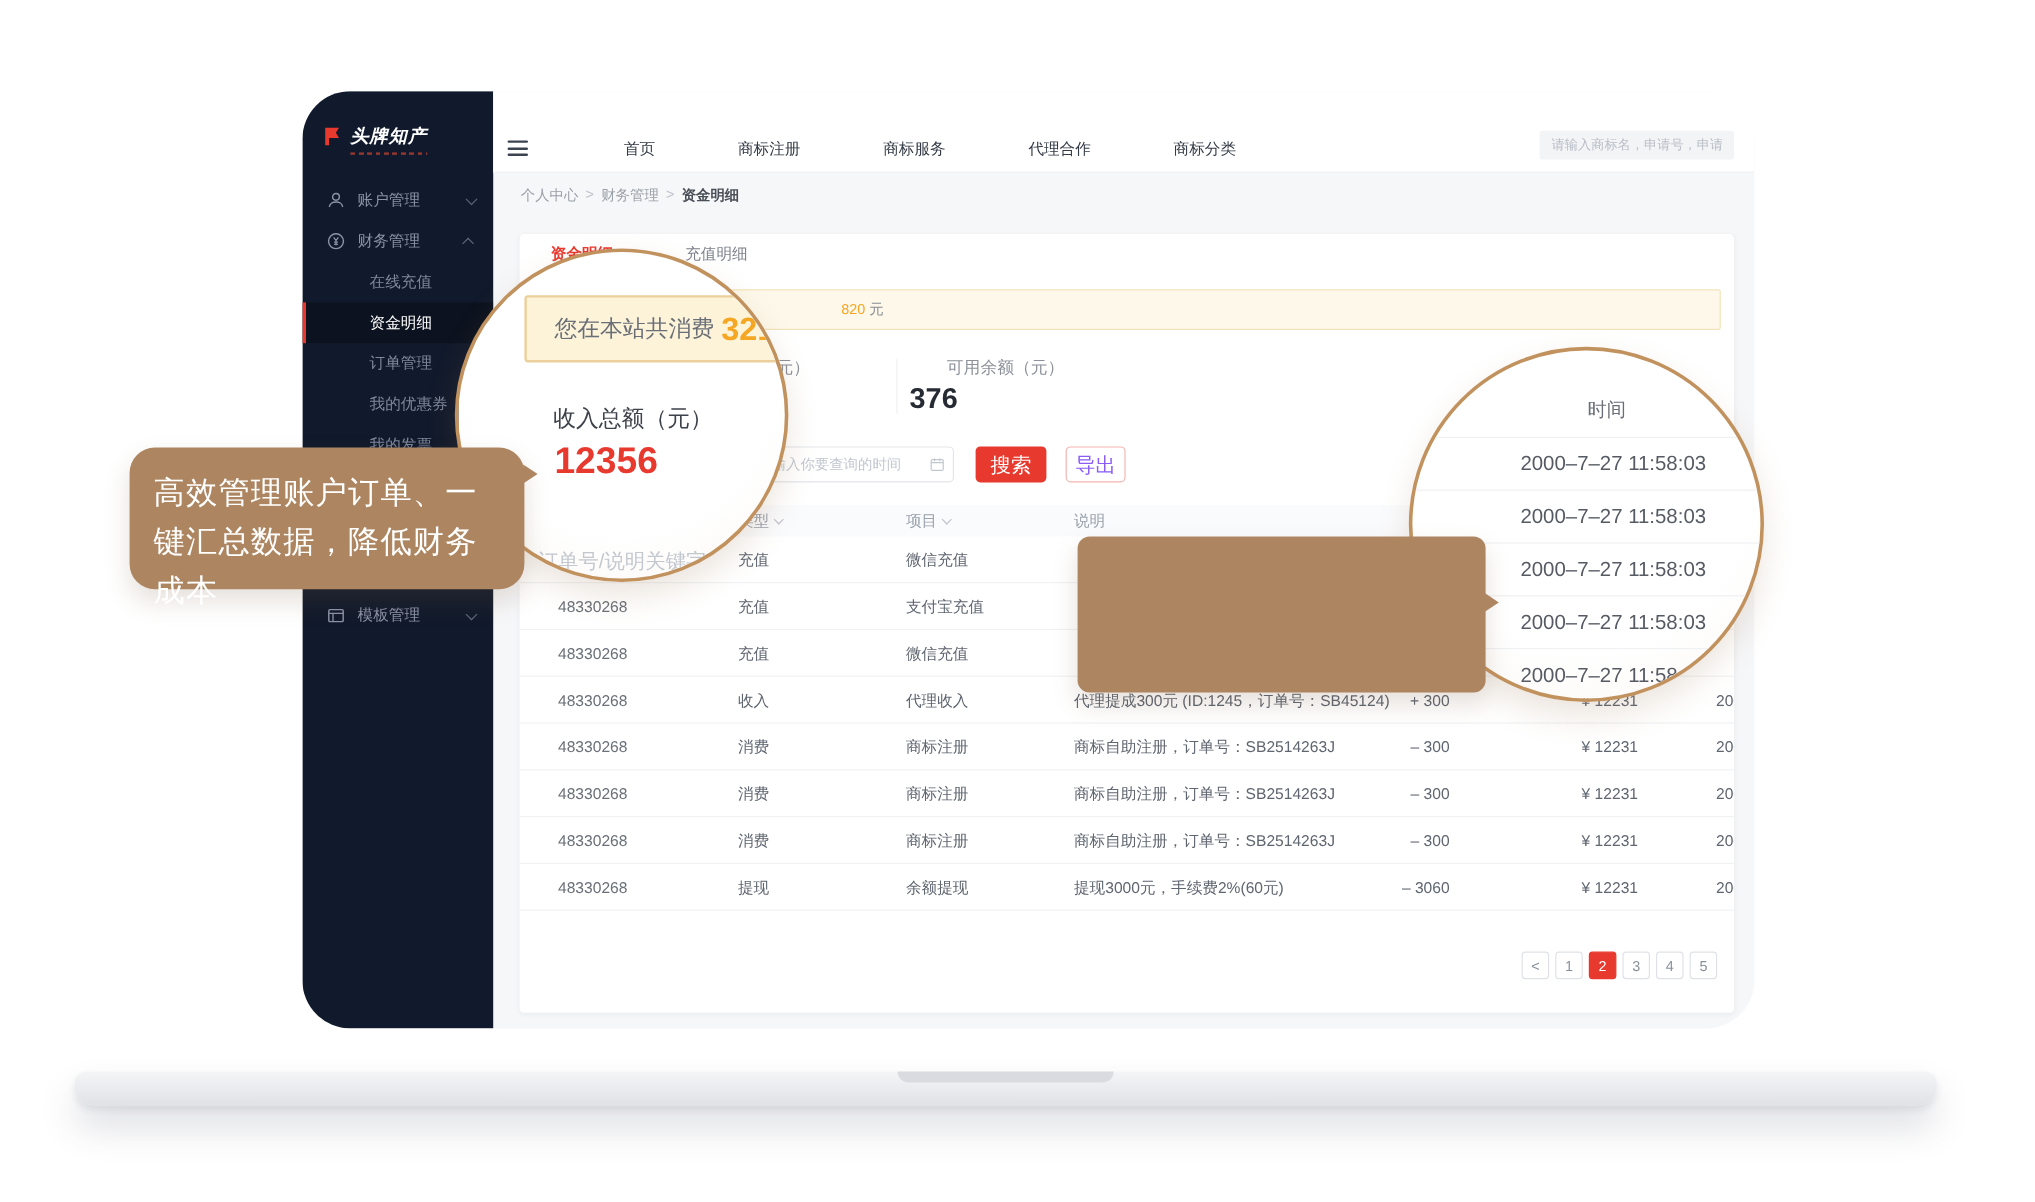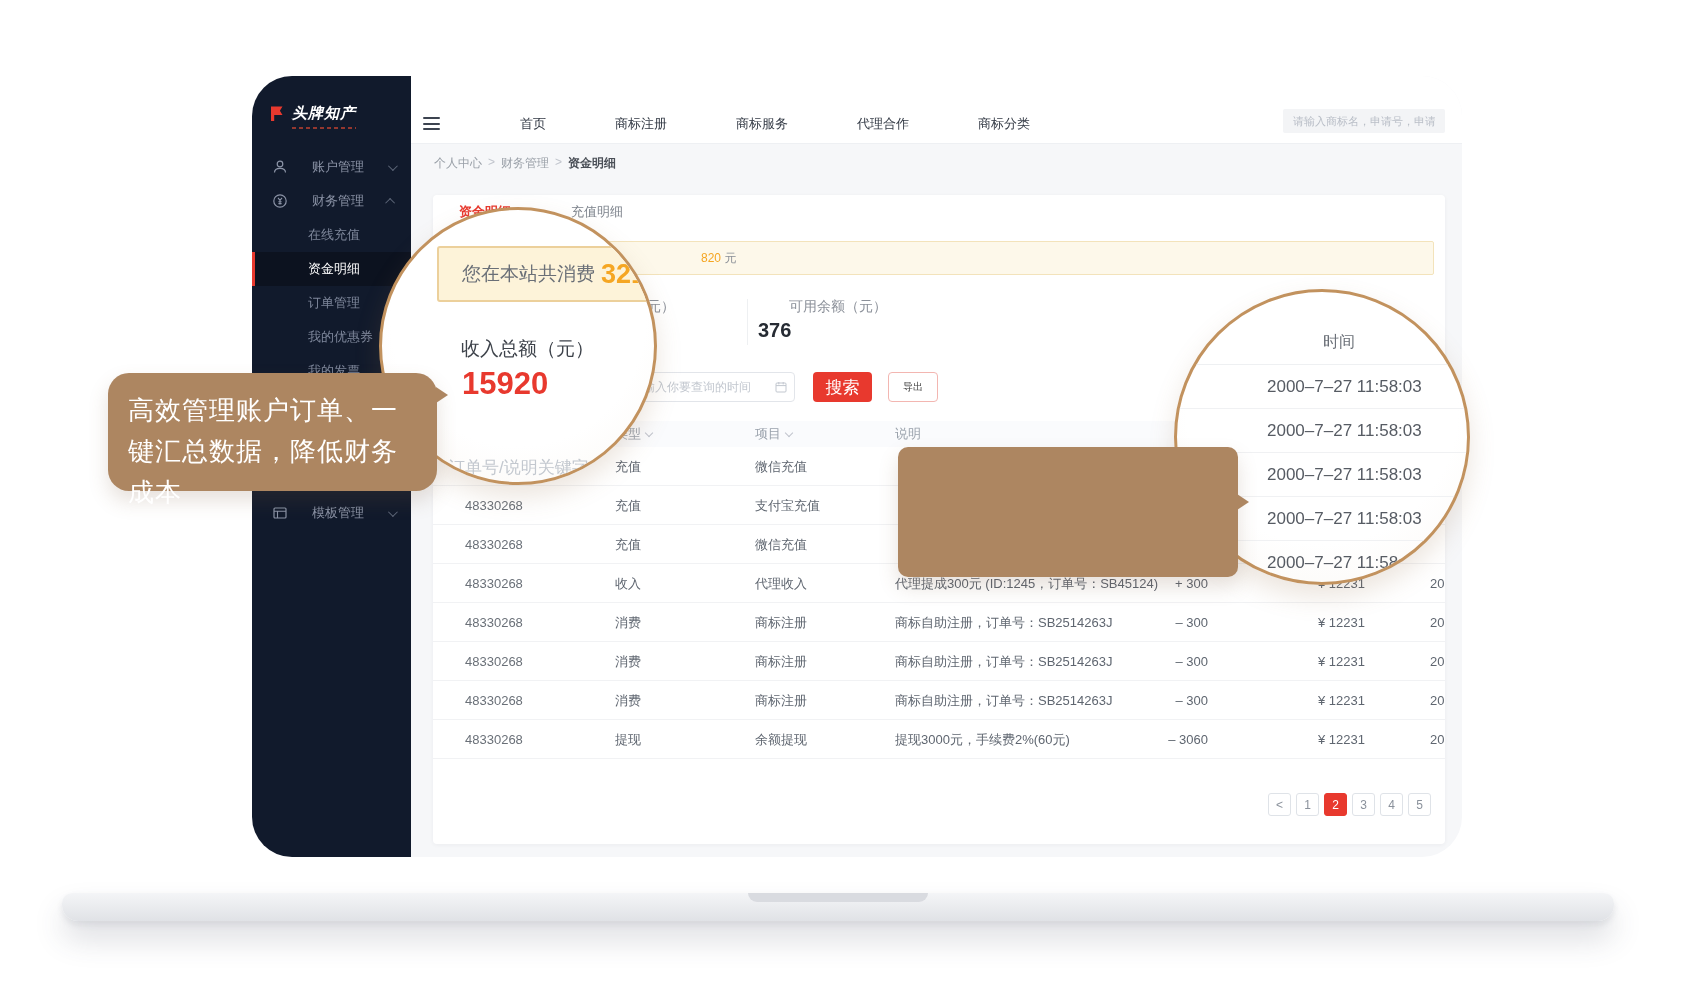--- a/index.html
+++ b/index.html
@@ -19,21 +19,21 @@
   
   .sidebar { position:absolute; left:0; top:0; width:159px; height:100%; background:#111a2c; }
   .logo { position:absolute; left:16px; top:28px; width:130px; }
   .logo-row { display:flex; align-items:center; gap:6px; }
   .logo-title { color:#fff; font-size:15px; font-weight:bold; font-style:italic; letter-spacing:1px; }
   .logo-dashes { margin:4px 0 0 24px; width:64px; height:2px;
                  background:repeating-linear-gradient(90deg,#93372f 0 4px,transparent 4px 7px); }
   .side-nav { position:absolute; left:0; top:74px; width:100%; }
   .side-item { position:relative; height:34px; display:flex; align-items:center; gap:10px;
                padding:0 16px 0 20px; color:#8b93a6; font-size:13px; cursor:pointer; }
-  .side-item .grow { flex:1;text-align:center; }
+  .side-item .grow { flex:1; }
   .side-child { position:relative; height:34px; line-height:34px; padding-left:56px;
                 color:#7e879b; font-size:13px; cursor:pointer; }
   .side-child.active { color:#ffffff; background:rgba(0,0,0,.28); }
   .side-child.active::before { content:""; position:absolute; left:0; top:0; width:3px; height:34px; background:#e8392e; }
   .side-item-template { position:absolute; left:0; top:420px; width:100%; }
   .chev { width:7px; height:7px; border-right:1.5px solid #5d6678; border-bottom:1.5px solid #5d6678; }
   .chev.down { transform:rotate(45deg) translateY(-2px); }
   .chev.up   { transform:rotate(-135deg) translateY(-2px); }
 
   
@@ -62,31 +62,31 @@
 
   .banner { position:absolute; left:11px; top:46px; width:990px; height:34px;
             background:#fdf8ea; border:1px solid #f3e3bb; border-radius:2px; }
   .banner-rest { position:absolute; left:256px; top:0; line-height:32px; font-size:12px; color:#8a8f97; }
   .banner-rest b { color:#f5a623; font-weight:normal; }
 
   .stat-expense-label, .stat-balance-label { position:absolute; top:103px; font-size:14px; color:#8b9099; }
   .stat-expense-label { left:144px; }
   .stat-divider { position:absolute; left:314px; top:104px; width:1px; height:46px; background:#eef0f2; }
   .stat-balance-label { left:324px;margin-left:32px; }
-  .stat-balance-value { position:absolute; left:325px; top:124px; font-size:20px; font-weight:bold; color:#262b33; }
+  .stat-balance-value { position:absolute; left:325px; top:124px; font-size:24px; font-weight:bold; color:#262b33; }
 
   .time-input-wrap { position:absolute; left:187px; top:177px; width:175px; height:30px; }
   .time-input-wrap input { width:100%; height:100%; border:1px solid #e2e5ea; border-radius:4px;
             font-size:12px; color:#555; padding:0 26px 0 10px; outline:none; }
   .time-input-wrap input::placeholder { color:#c2c7cf; }
   .cal-icon { position:absolute; right:8px; top:9px; }
   .btn-search { position:absolute; left:380px; top:177px; width:59px; height:30px; background:#e8392e;
             color:#fff; font-size:17px; border:none; border-radius:4px; cursor:pointer; }
   .btn-export { position:absolute; left:455px; top:177px; width:50px; height:30px; background:#fff;
-            color:#404040; font-size:10px; border:1px solid #f3b6b1; border-radius:4px; cursor:pointer; }
+            color:#8b5cf6; font-size:17px; border:1px solid #f3b6b1; border-radius:4px; cursor:pointer; }
 
   .thead { position:absolute; left:0; top:226px; width:100%; height:26px; background:#fafbfd;
            font-size:13px; color:#9aa2ac; }
   .thead span, .trow span { position:absolute; white-space:nowrap; }
   .col-order { left:32px; }  .col-type { left:182px; }  .col-project { left:322px; }
   .col-desc { left:462px; }
   .col-amount { left:690px; width:85px; text-align:right; }
   .col-balance { left:885px; }
   .col-time { left:997px; }
   .thead span { line-height:26px; }
@@ -340,21 +340,21 @@
     </section>
   </div>
 
   <div class="mag mag-left">
     <div class="mag-banner"></div>
     <div class="mag-banner-text">
       <span class="mag-banner-prefix">您在本站共消费</span>
         <span class="mag-banner-amount">32124</span>
     </div>
     <div class="mag-stat-label">收入总额（元）</div>
-    <div class="mag-stat-value">15920</div>
+    <div class="mag-stat-value">12356</div>
     <div class="mag-keyword">订单号/说明关键字</div>
   </div>
 
   <div class="mag mag-right">
     <div class="mag-time-header">时间</div>
     <div class="mag-hdiv" style="top:72px"></div>
     <div class="mag-time-rows" id="mag-time-rows">
         <div class="mag-time-row">2000–7–27  11:58:03</div>
         <div class="mag-time-row">2000–7–27  11:58:03</div>
         <div class="mag-time-row">2000–7–27  11:58:03</div>

